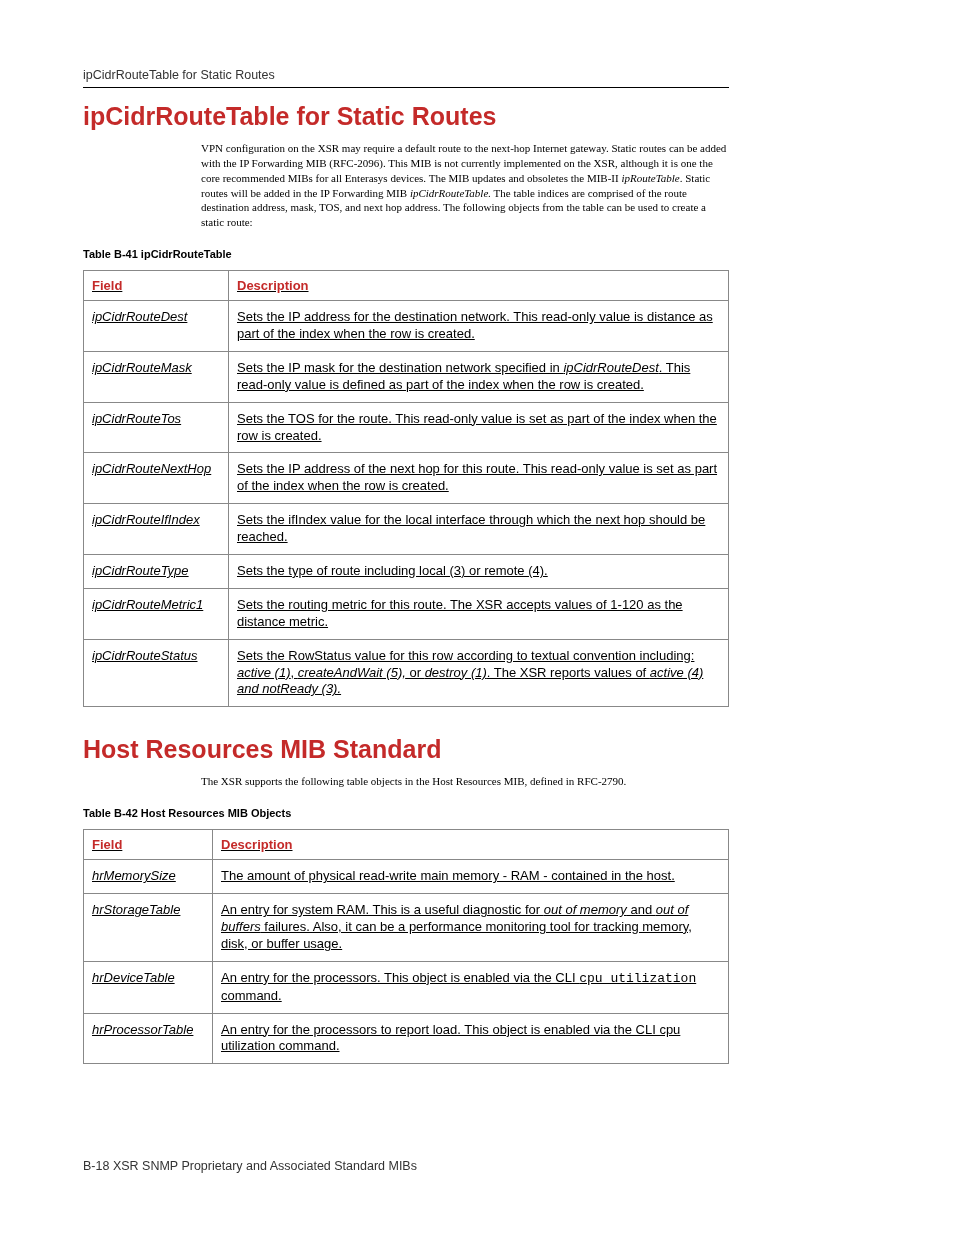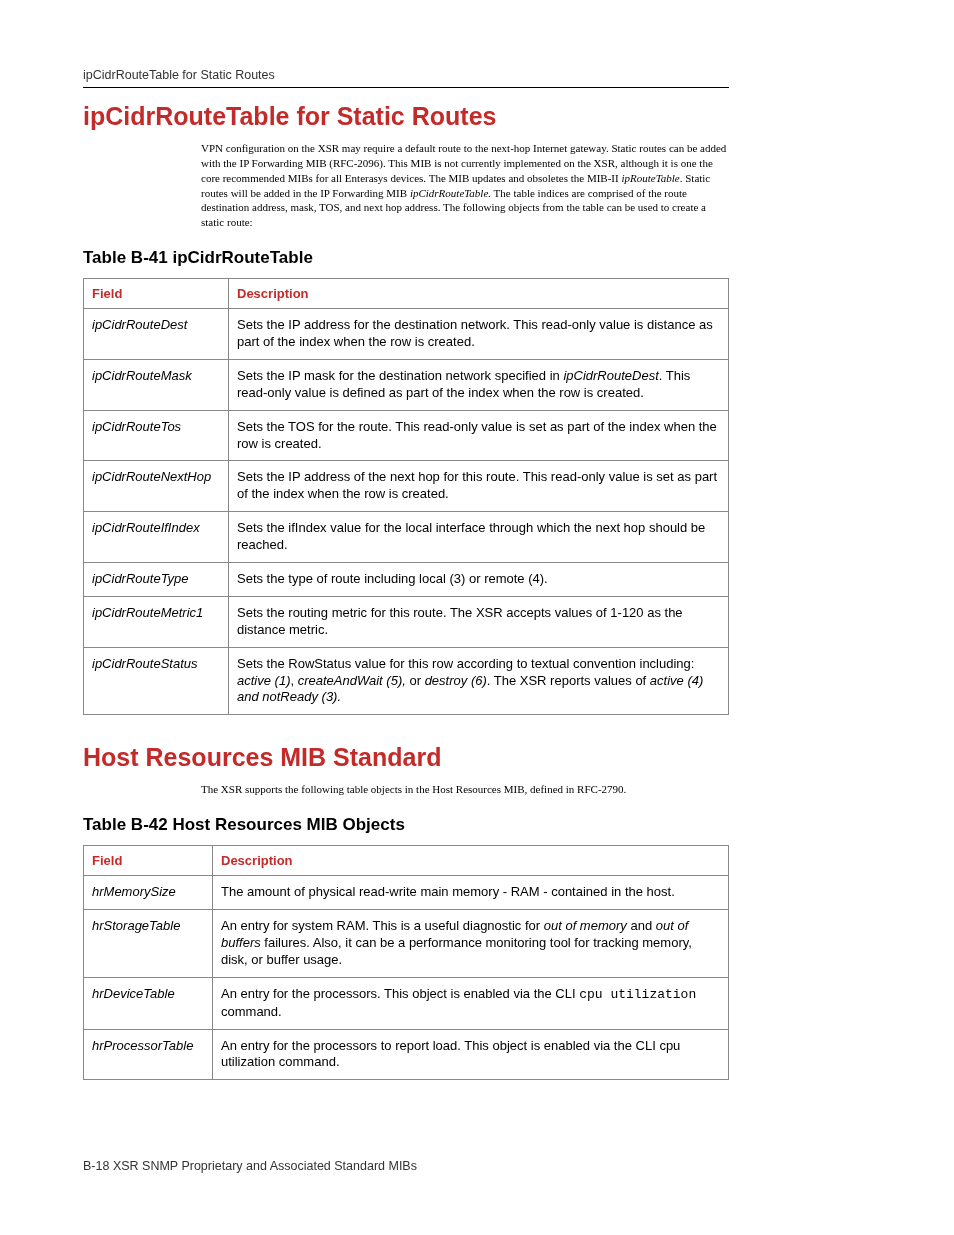--- a/index.html
+++ b/index.html
@@ -34,29 +34,30 @@
   }
   .body-text {
     font-size: 11px;
     line-height: 1.35;
     margin: 0 0 18px 0;
     padding-left: 118px;
   }
   .table-caption {
     font-family: Arial, Helvetica, sans-serif;
     font-weight: bold;
-    font-size: 17px;
+    font-size: 11px;
     margin: 4px 0 10px 0;
   }
   table.mib {
     border-collapse: collapse;
     width: 100%;
     font-family: Arial, Helvetica, sans-serif;
     font-size: 13px;
     margin-bottom: 28px;
+    text-decoration: underline;
   }
   table.mib th {
     text-align: left;
     font-weight: bold;
     color: #c42a29;
     padding: 7px 8px;
     border: 1px solid #888;
     background: #fff;
   }
   table.mib td {
@@ -125,21 +126,21 @@
         <tr>
           <td class="field">ipCidrRouteType</td>
           <td>Sets the type of route including local (3) or remote (4).</td>
         </tr>
         <tr>
           <td class="field">ipCidrRouteMetric1</td>
           <td>Sets the routing metric for this route. The XSR accepts values of 1-120 as the distance metric.</td>
         </tr>
         <tr>
           <td class="field">ipCidrRouteStatus</td>
-          <td>Sets the RowStatus value for this row according to textual convention including: <span class="ital">active (1)</span>, <span class="ital">createAndWait (5),</span> or <span class="ital">destroy (6)</span>. The XSR reports values of <span class="ital">active (4) and notReady (3).</span></td>
+          <td>Sets the RowStatus value for this row according to textual convention including: <span class="ital">active (1)</span>, <span class="ital">createAndWait (5),</span> or <span class="ital">destroy (1)</span>. The XSR reports values of <span class="ital">active (4) and notReady (3).</span></td>
         </tr>
       </tbody>
   </table>
 
   <h1 class="section-title">Host Resources MIB Standard</h1>
   <p class="body-text">The XSR supports the following table objects in the Host Resources MIB, defined in RFC-2790.</p>
 
   <div class="table-caption">Table B-42   Host Resources MIB Objects</div>
 
   <table class="mib" id="t2">

